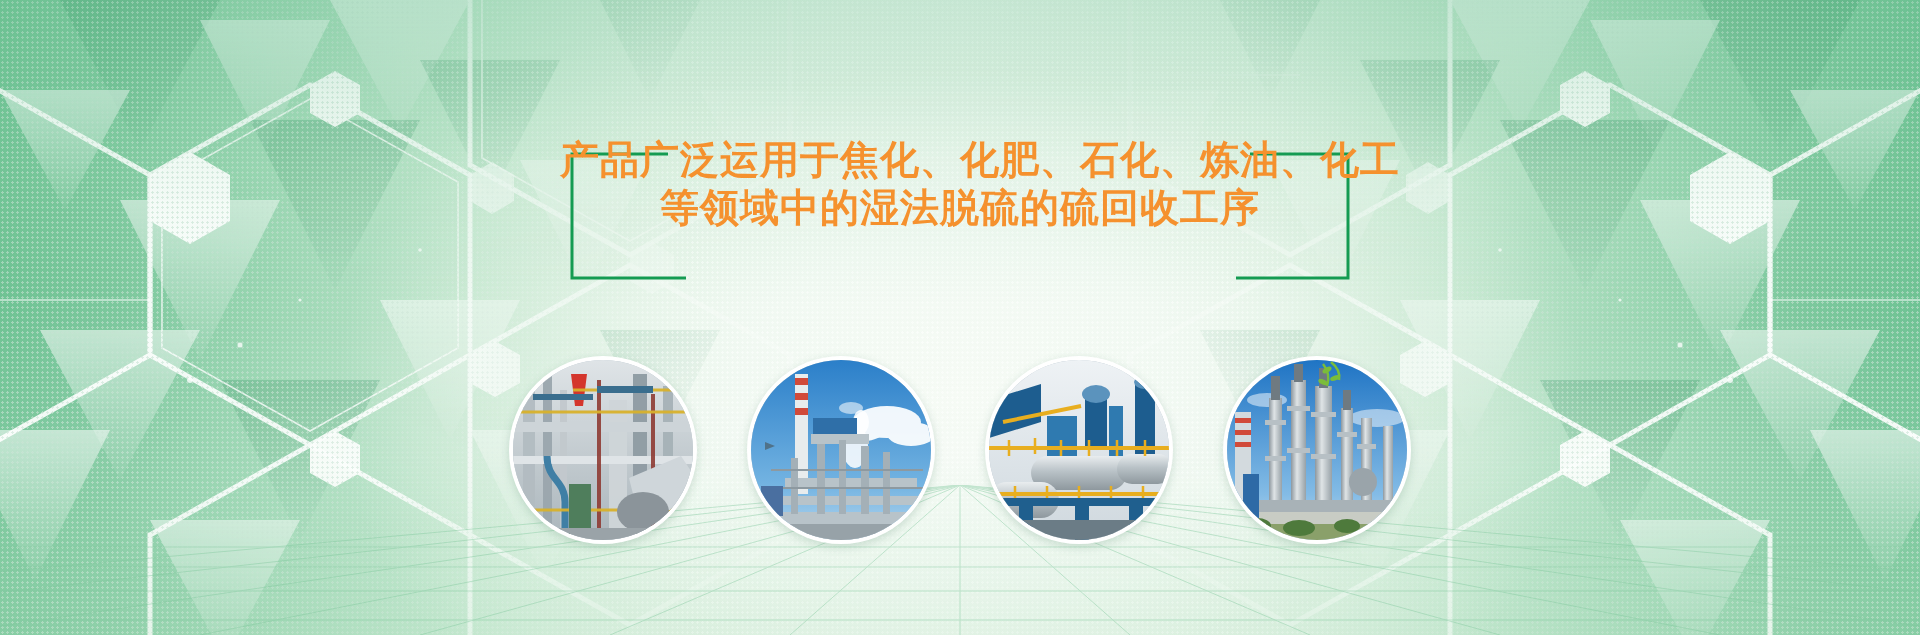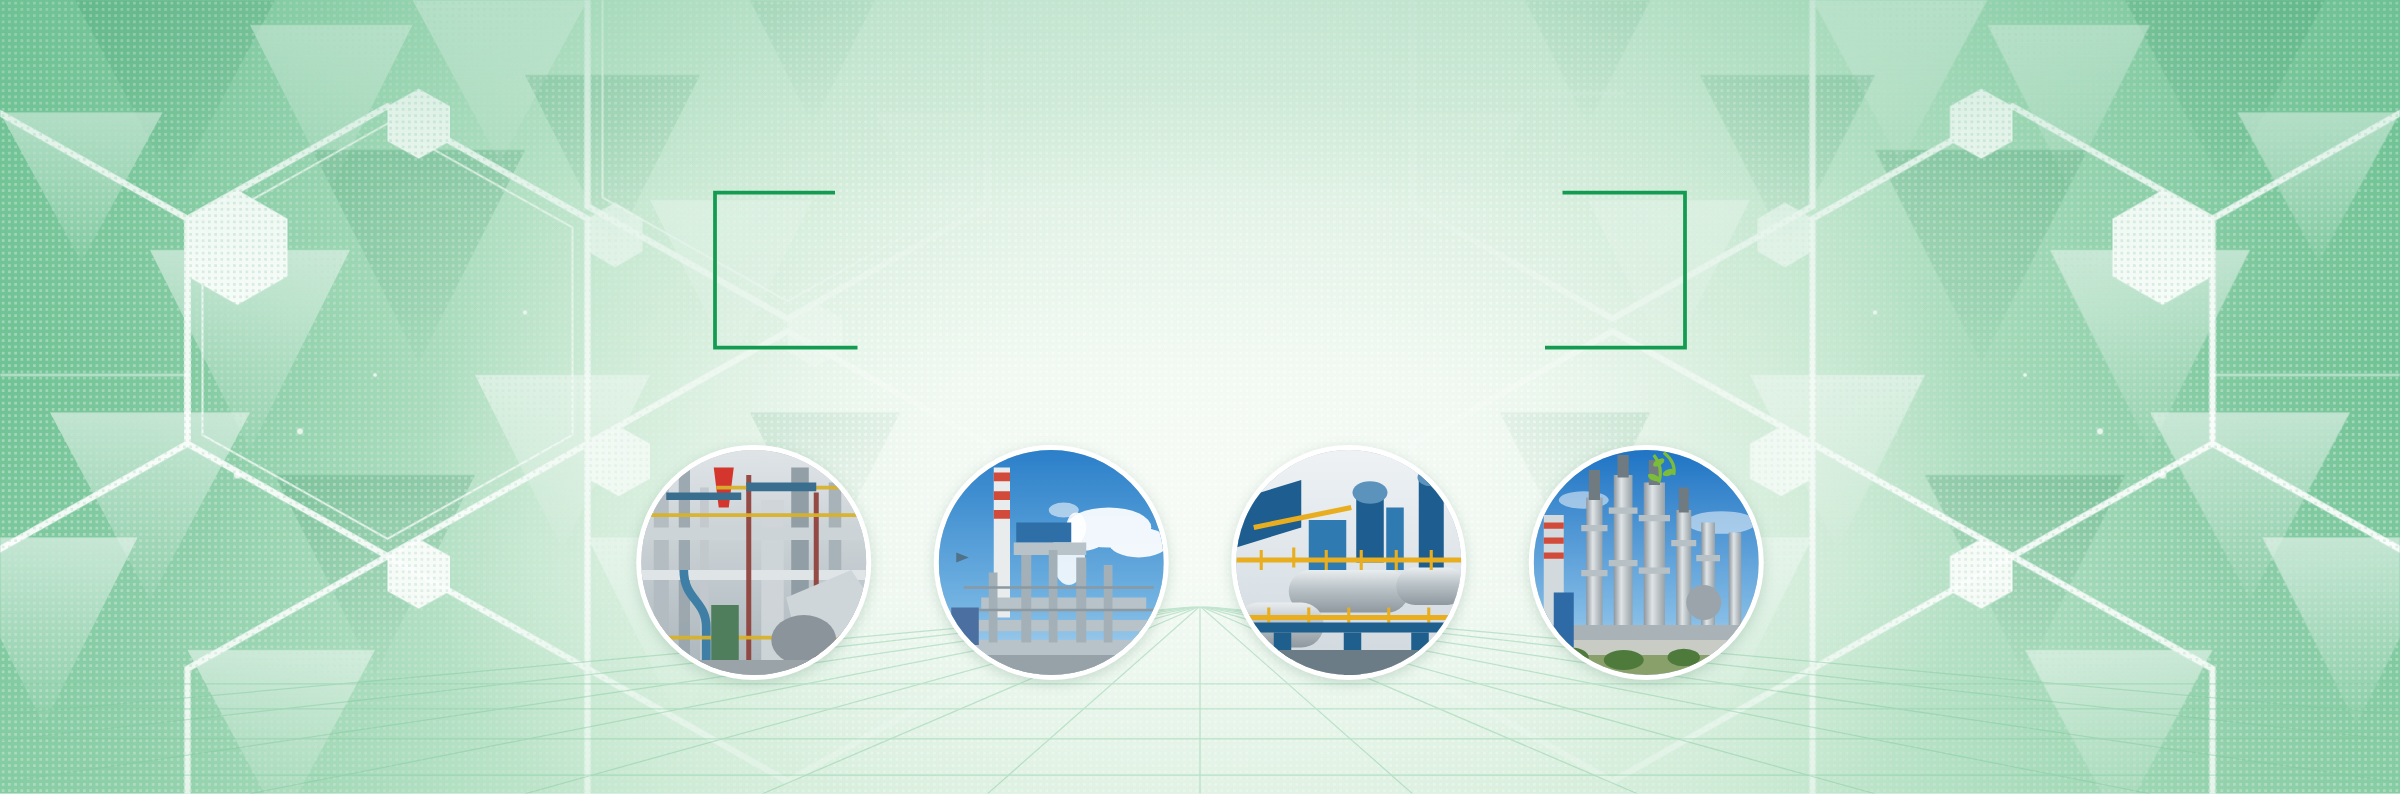--- a/index.html
+++ b/index.html
@@ -306,20 +306,22 @@
   <div class="content">
 
     <svg class="bracket" viewBox="0 0 800 128">
       <g fill="none" stroke="#149b52" stroke-width="3">
         <polyline points="108,2 12,2 12,126 126,126"></polyline>
         <polyline points="690,2 788,2 788,126 676,126"></polyline>
       </g>
     </svg>
 
     <div class="headline">
+      <span class="ln1">产品广泛运用于焦化、化肥、石化、炼油、化工</span>
+      <span class="ln2">等领域中的湿法脱硫的硫回收工序</span>
     </div>
 
 
     <div class="circles">
 
       <div class="circle">
         <svg viewBox="0 0 180 180">
           <defs>
             <linearGradient id="p1sky" x1="0" y1="0" x2="0" y2="1">
               <stop offset="0%" stop-color="#dfe4e7"></stop>

